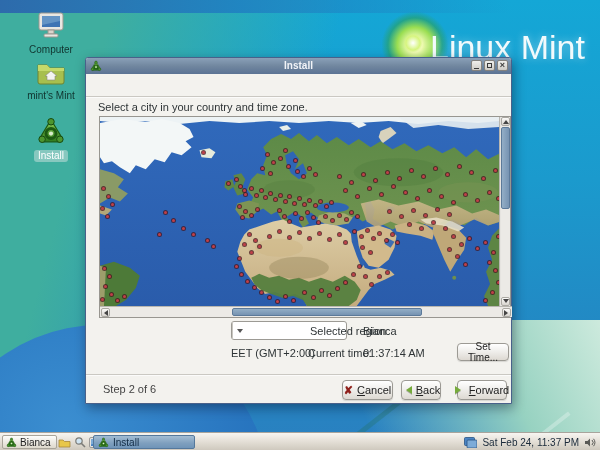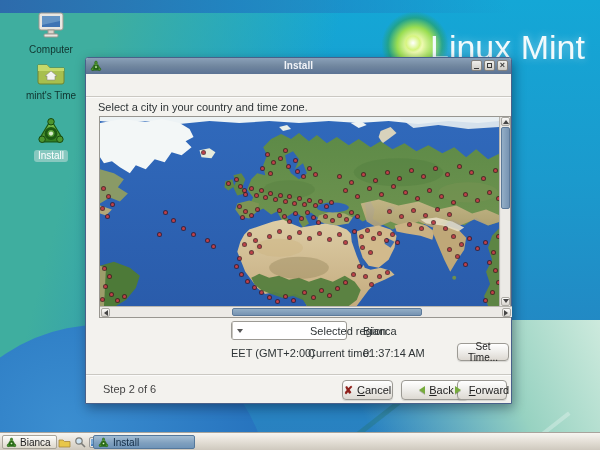--- a/index.html
+++ b/index.html
@@ -165,21 +165,21 @@
   </div>
 
   <div class="dicon" style="left:15px;top:60px">
     <span class="ic">
       <svg width="30" height="26" viewBox="0 0 30 26">
         <path d="M2,5 h9 l3,3 h14 v14 a2,2 0 0 1 -2,2 h-22 a2,2 0 0 1 -2,-2 z" fill="#a7bf4e" stroke="#6e8430"></path>
         <path d="M2,5 h9 l3,3 h14 v3 h-26 z" fill="#c4d96a"></path>
         <path d="M15,11 l6,5 h-2 v4 h-8 v-4 h-2 z" fill="#f4f4f0" stroke="#8a8a80" stroke-width=".6"></path>
       </svg>
     </span>
-    <span class="lbl">mint's Time</span>
+    <span class="lbl">mint's Mint</span>
   </div>
 
   <div class="dicon" style="left:15px;top:116px">
     <span class="ic">
       <svg width="30" height="30">
           <use href="#mintlogo" width="30" height="30"></use>
         </svg>
     </span>
     <span class="lbl"><span class="lbl-pill">Install</span></span>
   </div>
@@ -495,21 +495,21 @@
   <div class="abs" style="left:277px;top:289px">01:37:14 AM</div>
   <button class="btn btn-settime">Set Time...</button>
 
   <div class="sep" style="top:316px"></div>
   <div class="step">Step 2 of 6</div>
 
   <button class="btn" style="left:256px;top:322px;width:51px">
     <span class="x-ico">✘</span>
       <span><u>C</u>ancel</span>
   </button>
-  <button class="btn" style="left:315px;top:322px;width:67px">
+  <button class="btn" style="left:315px;top:322px;width:40px">
     <span class="arr arr-l"></span>
       <span><u>B</u>ack</span>
   </button>
   <button class="btn" style="left:371px;top:322px;width:50px">
     <span class="arr arr-r"></span>
       <span><u>F</u>orward</span>
   </button>
 </div>
 
 <div class="taskbar">
@@ -532,13 +532,24 @@
       <rect x="2" y="2" width="9" height="7" fill="#4a84c4"></rect>
       <path d="M2,2 h9 v3 l-9,2.5 z" fill="#7cabd8"></path>
     </svg>
   </div>
   <div class="task-btn">
     <svg width="11" height="11">
         <use href="#mintlogo" width="11" height="11"></use>
       </svg>
     <span>Install</span>
   </div>
+  <div class="tray">
+    <svg width="13" height="11">
+      <rect x="0.5" y="0.5" width="10" height="8" rx="1" fill="#4a84c4" stroke="#2a5484" stroke-width=".8"></rect>
+      <rect x="3" y="3" width="10" height="8" rx="1" fill="#7cabd8" stroke="#2a5484" stroke-width=".8"></rect>
+    </svg>
+    <span>Sat Feb 24, 11:37 PM</span>
+    <svg width="13" height="11">
+      <path d="M1,4 h2.5 L6,1.5 v8 L3.5,7 H1 Z" fill="#5a5a56"></path>
+      <path d="M8,3 a3.5,3.5 0 0 1 0,5 M9.5,1.8 a5.5,5.5 0 0 1 0,7.4" stroke="#5a5a56" stroke-width="1" fill="none"></path>
+    </svg>
+  </div>
 </div>
 
 </body></html>

